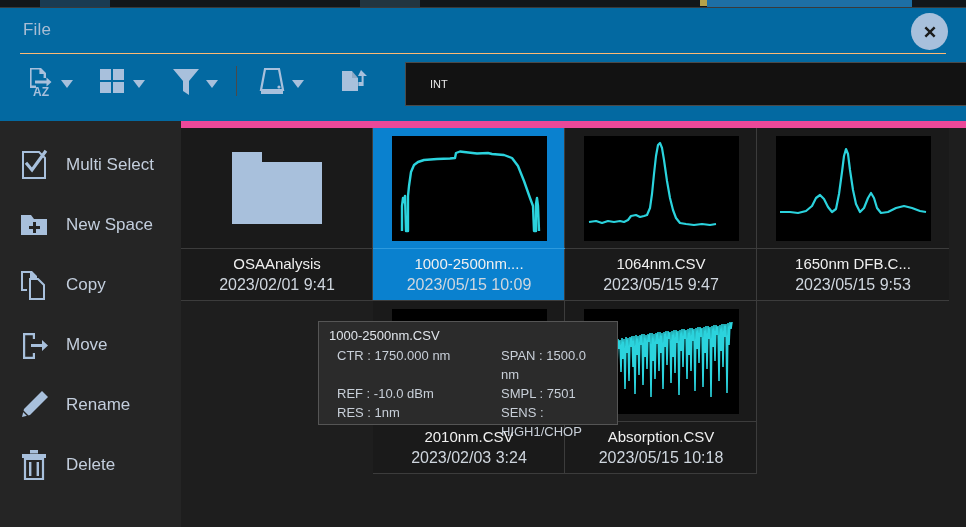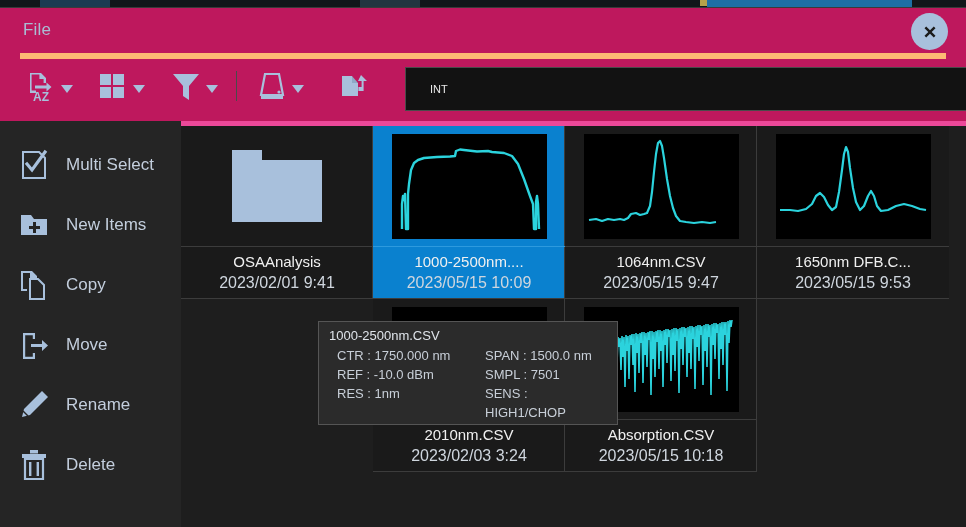--- a/index.html
+++ b/index.html
@@ -21,21 +21,21 @@
   }
   #bg-strip .tb-a { left: 707px; width: 205px; }
   #bg-strip .tb-yellow { left: 700px; width: 8px; height: 6px; background: #b4a24a; }
   #bg-strip .tb-dark { left: 40px; width: 70px; background: #1a3b52; }
   #bg-strip .tb-mid  { left: 360px; width: 60px; background: #223540; }
 
   
   #dialog {
     position: absolute; left: 0; top: 7px;
     width: 966px; height: 520px;
-    background: #be185d;
+    background: #0369a1;
     border-top: 1px solid #3a3a3a;
   }
 
   
   #titlebar {
     position: relative; height: 45px;
   }
   #file-menu {
     position: absolute; left: 23px; top: 12px;
     font-size: 17px; color: #a9bdd4; letter-spacing: .2px;
@@ -45,21 +45,21 @@
     width: 37px; height: 37px; border-radius: 50%;
     background: #a8c0dc;
     display: flex; align-items: center; justify-content: center;
     cursor: pointer;
   }
   #close-button svg { display:block; }
 
   
   #toolbar {
     position: relative; height: 58px;
-    border-top: 6px solid #fdba74;
+    border-top: 1px solid #fdba74;
     margin: 0 20px 0 20px;
   }
   .tb-group { position: absolute; top: 8px; display: flex; align-items: center; }
   .tb-btn {
     display: flex; align-items: center; gap: 3px;
     padding: 2px 4px; cursor: pointer;
   }
   .tb-ico { width: 34px; height: 34px; display: block; }
   .caret {
     width: 0; height: 0; margin-top: 6px;
@@ -107,21 +107,21 @@
     display: flex; align-items: center; gap: 16px; cursor: pointer;
   }
   .side-ico { width: 32px; height: 32px; flex: 0 0 32px; }
   .side-label { font-size: 17px; color: #c3cedd; white-space: nowrap; }
 
   
   #filegrid {
     position: absolute; left: 181px; top: 113px;
     width: 785px; height: 407px;
     background: #1e1e1e;
-    border-top: 5px solid #ec4899;
+    border-top: 7px solid #ec4899;
   }
   .tile {
     position: absolute;
     width: 192px; height: 173px;
     border-right: 1px solid #3c3c3c;
     border-bottom: 1px solid #3c3c3c;
     background: #1a1a1a;
   }
   .tile.selected { background: #0a81cf; }
   .tile .thumb {
@@ -153,21 +153,21 @@
   
   #tooltip {
     position: absolute; left: 318px; top: 313px;
     width: 300px; height: 104px;
     background: #2b2b2b;
     border: 1px solid #555;
     z-index: 50;
     padding: 6px 10px 0 10px;
   }
   #tt-title { font-size: 13px; color: #dfe4ea; margin-bottom: 3px; }
-  .tt-row { display: flex; font-size: 13px; color: #c8cfd8; line-height: 19px; }
+  .tt-row { display: flex; font-size: 13px; color: #c8cfd8; line-height: 19px; gap: 16px; }
   .tt-left { width: 156px; padding-left: 8px; }
   .tt-right { flex: 1; }
   #tt-footer { font-size: 12.5px; color: #c8cfd8; margin-top: 2px; }
 </style>
 </head>
 <body>
 
 <div id="bg-strip">
   <div class="taskband tb-dark"></div>
   <div class="taskband tb-mid"></div>
@@ -277,21 +277,21 @@
       <span class="side-label">Multi Select</span>
     </div>
 
     <div class="side-item" style="top:80px;">
       <span class="side-ico">
         <svg viewBox="0 0 32 32" width="32" height="32">
           <path d="M3 6 h10 l3 4 h13 v16 H3 Z" fill="#a8c0dc"></path>
           <path d="M15 13 h3 v4 h4 v3 h-4 v4 h-3 v-4 h-4 v-3 h4 Z" fill="#252525"></path>
         </svg>
       </span>
-      <span class="side-label">New Items</span>
+      <span class="side-label">New Space</span>
     </div>
 
     <div class="side-item" style="top:140px;">
       <span class="side-ico">
         <svg viewBox="0 0 32 32" width="32" height="32">
           <path d="M3 2 h11 l5 5 v4 h-2 V9 h-5 V4 H5 v16 h4 v2 H3 Z" fill="#a8c0dc"></path>
           <path d="M12 10 h8 l6 6 v14 H12 Z" fill="none" stroke="#a8c0dc" stroke-width="2"></path>
         </svg>
       </span>
       <span class="side-label">Copy</span>

